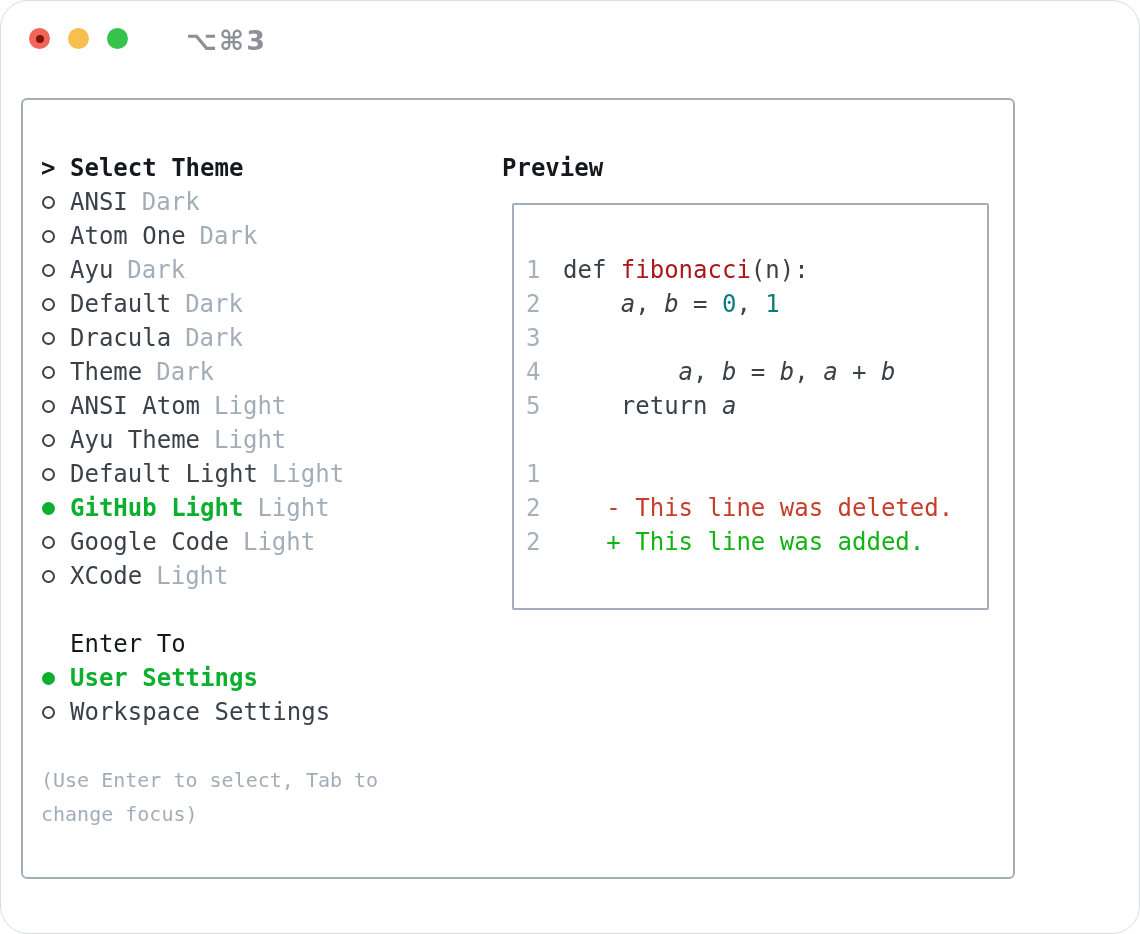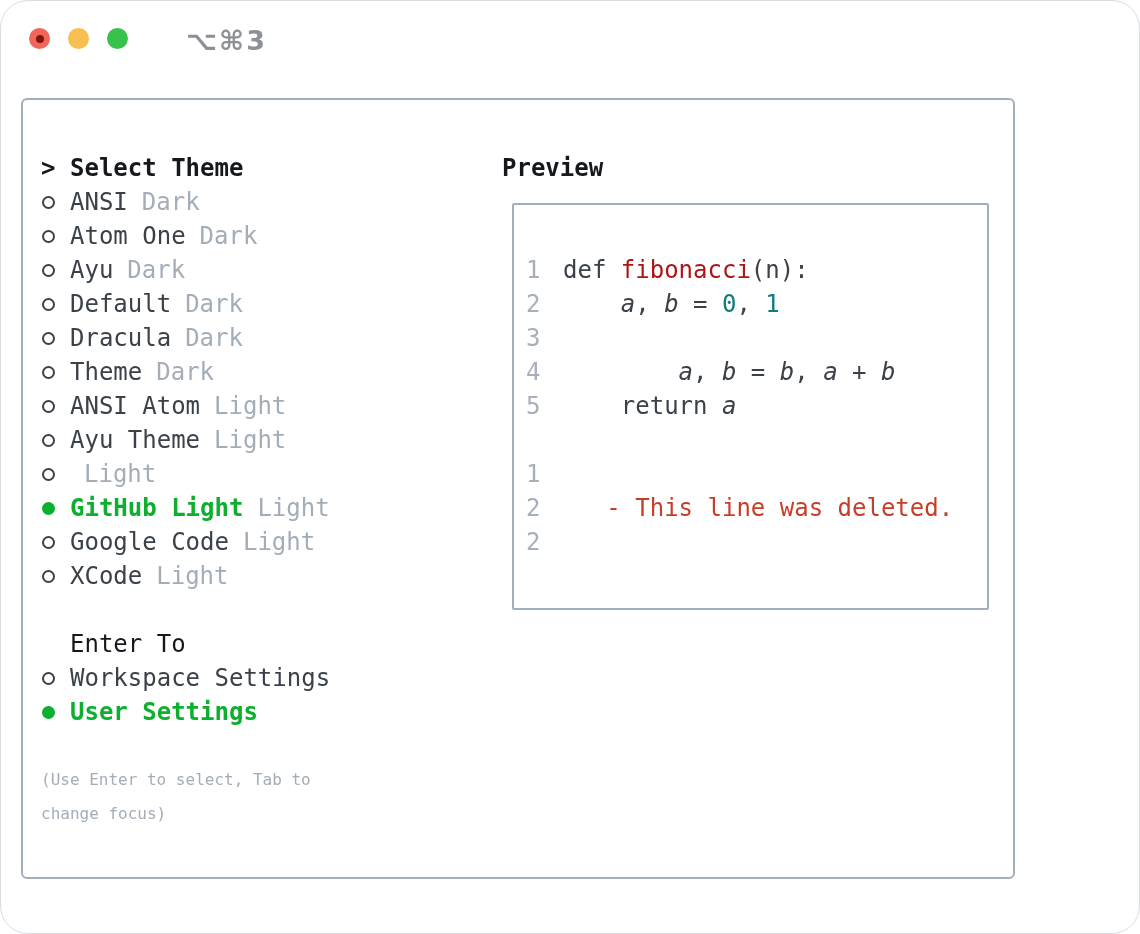--- a/index.html
+++ b/index.html
@@ -59,21 +59,21 @@
   .caret{display:inline-block;width:29px;font-weight:bold;color:var(--ink);}
   .radio{
     box-sizing:border-box;width:13px;height:13px;border-radius:50%;
     border:2px solid var(--fg);margin:0 15px 0 1px;flex:0 0 auto;
   }
   .item.selected .radio{background:var(--green);border-color:var(--green);}
   .item.selected .iname{color:var(--green);font-weight:bold;}
   .variant{color:var(--muted);margin-left:14px;}
   .apply-hdr{color:var(--ink);padding-left:29px;}
   .hint{
-    margin-top:0;font-size:16px;line-height:34px;color:var(--muted);
+    margin-top:0;font-size:20px;line-height:34px;color:var(--muted);
     max-width:29ch;white-space:normal;
   }
   
   .right-col{position:absolute;left:479px;top:51px;}
   .preview-box{
     position:absolute;left:489px;top:103px;width:477px;height:407px;
     border:2px solid var(--border);border-radius:2px;box-sizing:border-box;
     padding:48px 0 0 12px;overflow:hidden;
   }
   .pline{height:34px;display:flex;align-items:center;font-size:24px;white-space:pre;}
@@ -143,20 +143,21 @@
     <span class="iname">ANSI Atom</span>
     <span class="variant">Light</span>
   </div>
           <div class="row item">
     <span class="radio"></span>
     <span class="iname">Ayu Theme</span>
     <span class="variant">Light</span>
   </div>
           <div class="row item">
     <span class="radio"></span>
+    <span class="iname">Default Light</span>
     <span class="variant">Light</span>
   </div>
           <div class="row item selected">
     <span class="radio"></span>
     <span class="iname">GitHub Light</span>
     <span class="variant">Light</span>
   </div>
           <div class="row item">
     <span class="radio"></span>
     <span class="iname">Google Code</span>
@@ -164,27 +165,27 @@
   </div>
           <div class="row item">
     <span class="radio"></span>
     <span class="iname">XCode</span>
     <span class="variant">Light</span>
   </div>
         </div>
       <div class="row blank"></div>
       <div class="row apply-hdr">Enter To</div>
       <div id="apply-items">
+          <div class="row item selected">
+    <span class="radio"></span>
+    <span class="iname">User Settings</span>
+  </div>
           <div class="row item">
     <span class="radio"></span>
     <span class="iname">Workspace Settings</span>
-  </div>
-          <div class="row item selected">
-    <span class="radio"></span>
-    <span class="iname">User Settings</span>
   </div>
         </div>
       <div class="row blank"></div>
       <div class="hint">(Use Enter to select, Tab to change focus)</div>
     </div>
 
     <div class="right-col">
       <div class="row hdr">Preview</div>
     </div>
     <div class="preview-box">
@@ -212,18 +213,19 @@
       <div id="diff-lines" class="diff-block">
           <div class="pline">
     <span class="ln">1</span>
   </div>
           <div class="pline">
     <span class="ln">2</span>
     <span class="d-deleted">   - This line was deleted.</span>
   </div>
           <div class="pline">
     <span class="ln">2</span>
+    <span class="d-added">   + This line was added.</span>
   </div>
         </div>
     </div>
 
   </div>
 </div>
 
 </body></html>

